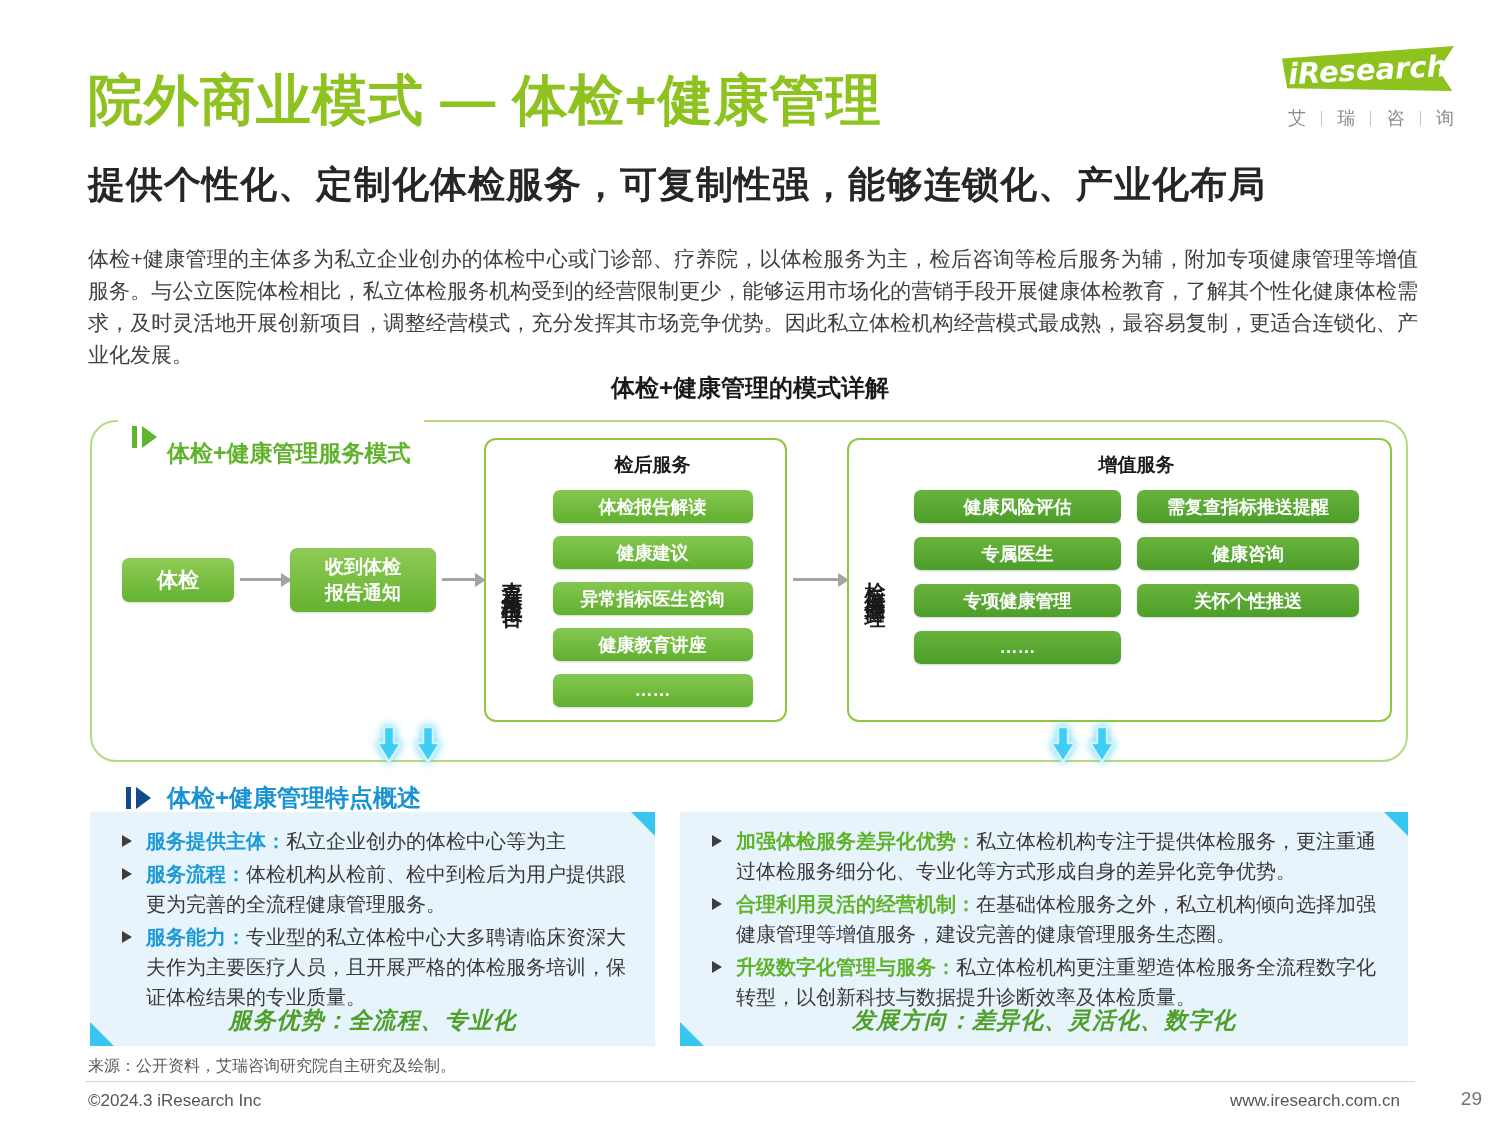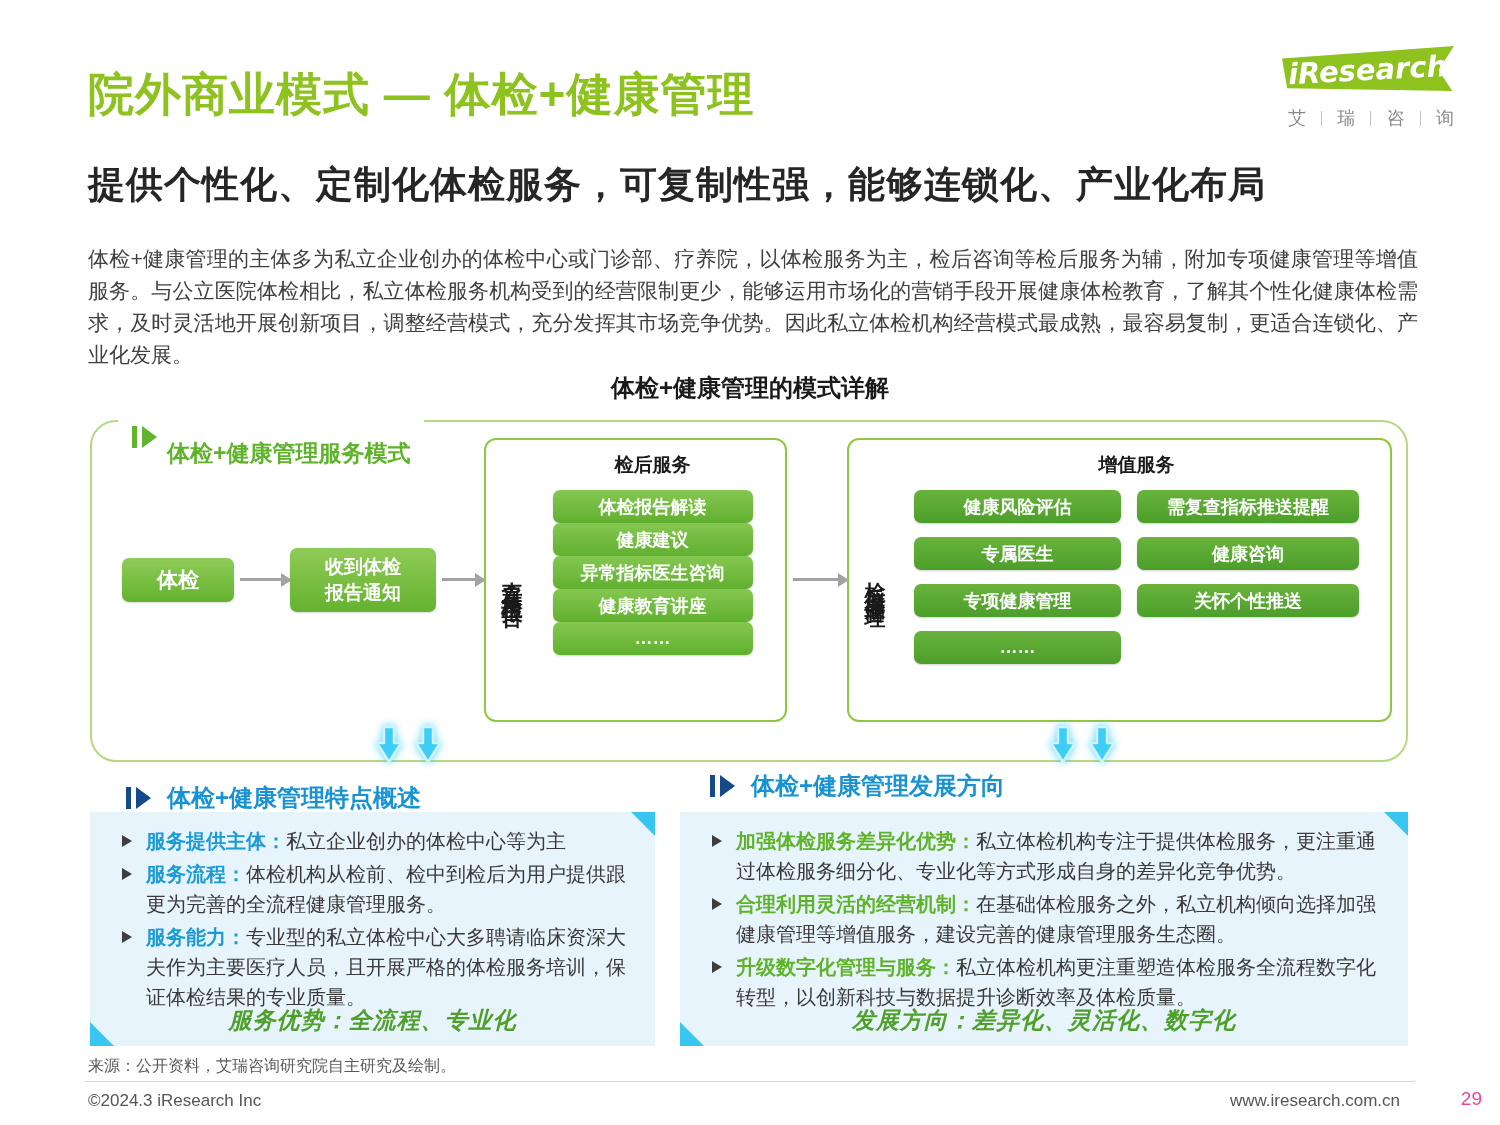--- a/index.html
+++ b/index.html
@@ -18,21 +18,21 @@
   .logo-flag span {
     color:#fff; font-size:29px; font-weight:bold; font-style:italic;
     font-family:"DejaVu Sans","Liberation Sans",sans-serif; transform:rotate(-3deg);
   }
   .logo-accent { position:absolute; top:-5px; left:0; width:11px; height:11px;
     background:#e8380d; clip-path:polygon(0 0, 100% 45%, 10% 100%); }
   .logo-cn { display:flex; align-items:center; justify-content:space-between; margin-top:12px; padding:0 6px; }
   .logo-cn b { font-weight:normal; font-size:18px; color:#8a8a8a; }
   .logo-cn i { display:block; width:1px; height:15px; background:#c3c3c3; }
   
-  .title { position:absolute; left:88px; top:64px; font-size:46px; font-weight:bold; color:#8dc21f; letter-spacing:1px; }
+  .title { position:absolute; left:88px; top:64px; font-size:55px; font-weight:bold; color:#8dc21f; letter-spacing:1px; }
   .subtitle { position:absolute; left:88px; top:160px; font-size:37px; font-weight:bold; color:#262626; letter-spacing:1px; }
   .body-text { position:absolute; left:88px; top:243px; width:1330px; font-size:21px; line-height:32px; color:#404040; text-align:justify; }
   .diagram-title { position:absolute; left:0; top:372px; width:100%; text-align:center; font-size:24px; font-weight:bold; color:#1a1a1a; }
   
   .play { display:inline-flex; align-items:center; gap:5px; }
   .play .pbar { display:block; width:5px; height:22px; background:currentColor; }
   .play .ptri { display:block; width:0; height:0; border-left:15px solid currentColor; border-top:11px solid transparent; border-bottom:11px solid transparent; }
   .play-green { color:#62b32d; }
   .play-navy { color:#14498a; }
   
@@ -53,21 +53,21 @@
   .arrow2 { left:350px; top:156px; width:34px; }
   .arrow3 { left:701px; top:156px; width:46px; }
   .bigbox { position:absolute; top:16px; height:284px; border:2px solid #8fc741; border-radius:12px;
     background:#fff; display:flex; padding:8px 10px 8px 8px; }
   .bigbox1 { left:392px; width:303px; }
   .bigbox2 { left:755px; width:545px; }
   .vlabel { writing-mode:vertical-rl; align-self:center; font-size:21px; font-weight:bold;
     color:#1a1a1a; letter-spacing:5px; margin:0 4px; }
   .box-main { flex:1; display:flex; flex-direction:column; align-items:center; padding-top:4px; }
   .box-header { font-size:19px; font-weight:bold; color:#1a1a1a; margin-bottom:12px; }
-  .btn-col { display:flex; flex-direction:column; align-items:center; }
+  .btn-col { display:flex; flex-direction:column; gap:13px; align-items:center; }
   .sbtn { width:200px; height:33px; border-radius:7px; display:flex; align-items:center; justify-content:center;
     background:linear-gradient(180deg,#85c751,#61b02f); color:#fff; font-size:18px; font-weight:bold;
     box-shadow:0 1px 2px rgba(0,0,0,.18); }
   .btn-grid { display:grid; grid-template-columns:207px 222px; column-gap:16px; row-gap:14px; justify-content:center; }
   .vbtn { height:33px; border-radius:7px; display:flex; align-items:center; justify-content:center;
     background:linear-gradient(180deg,#68b33c,#4c9e2a); color:#fff; font-size:18px; font-weight:bold;
     box-shadow:0 1px 2px rgba(0,0,0,.18); }
   
   .darr-group { position:absolute; top:724px; display:flex; gap:9px; }
   .darr-left { left:374px; } .darr-right { left:1048px; }
@@ -88,21 +88,21 @@
   .lbl { font-weight:bold; }
   .lbl-blue { color:#1b9ad6; }
   .lbl-green { color:#5fb32a; }
   .panel-footer { position:absolute; left:0; right:0; bottom:10px; text-align:center;
     font-size:23px; font-weight:bold; font-style:italic; color:#4fa02b; letter-spacing:1px; }
   
   .source { position:absolute; left:88px; top:1056px; font-size:16px; color:#5a5a5a; }
   .divider { position:absolute; left:85px; right:85px; top:1081px; height:1px; background:#d5d5d5; }
   .copyright { position:absolute; left:88px; top:1091px; font-size:17px; color:#555; }
   .website { position:absolute; right:100px; top:1091px; font-size:17px; color:#555; text-decoration:none; }
-  .pageno { position:absolute; right:18px; top:1088px; font-size:19px; color:#ec4899; }
+  .pageno { position:absolute; right:18px; top:1088px; font-size:19px; color:#737373; }
 </style>
 </head>
 <body>
 
 <div class="page">
 
   <div class="logo">
     <div class="logo-flag">
       <span>iResearch</span>
       <div class="logo-accent"></div>
@@ -188,27 +188,20 @@
     </svg>
   </div>
 
   <div class="sec-header sec-left">
     <span class="play play-navy">
         <i class="pbar"></i>
         <i class="ptri"></i>
       </span>
     <span class="txt">体检+健康管理特点概述</span>
   </div>
-  <div class="sec-header sec-right">
-    <span class="play play-navy">
-        <i class="pbar"></i>
-        <i class="ptri"></i>
-      </span>
-    <span class="txt">体检+健康管理发展方向</span>
-  </div>
 
   <div class="panel panel-right">
     <div class="corner c-tr"></div>
     <div class="corner c-bl"></div>
     <div class="bullet">
       <span class="lbl lbl-green">加强体检服务差异化优势：</span><span>私立体检机构专注于提供体检服务，更注重通过体检服务细分化、专业化等方式形成自身的差异化竞争优势。</span>
     </div>
     <div class="bullet">
       <span class="lbl lbl-green">合理利用灵活的经营机制：</span><span>在基础体检服务之外，私立机构倾向选择加强健康管理等增值服务，建设完善的健康管理服务生态圈。</span>
     </div>

